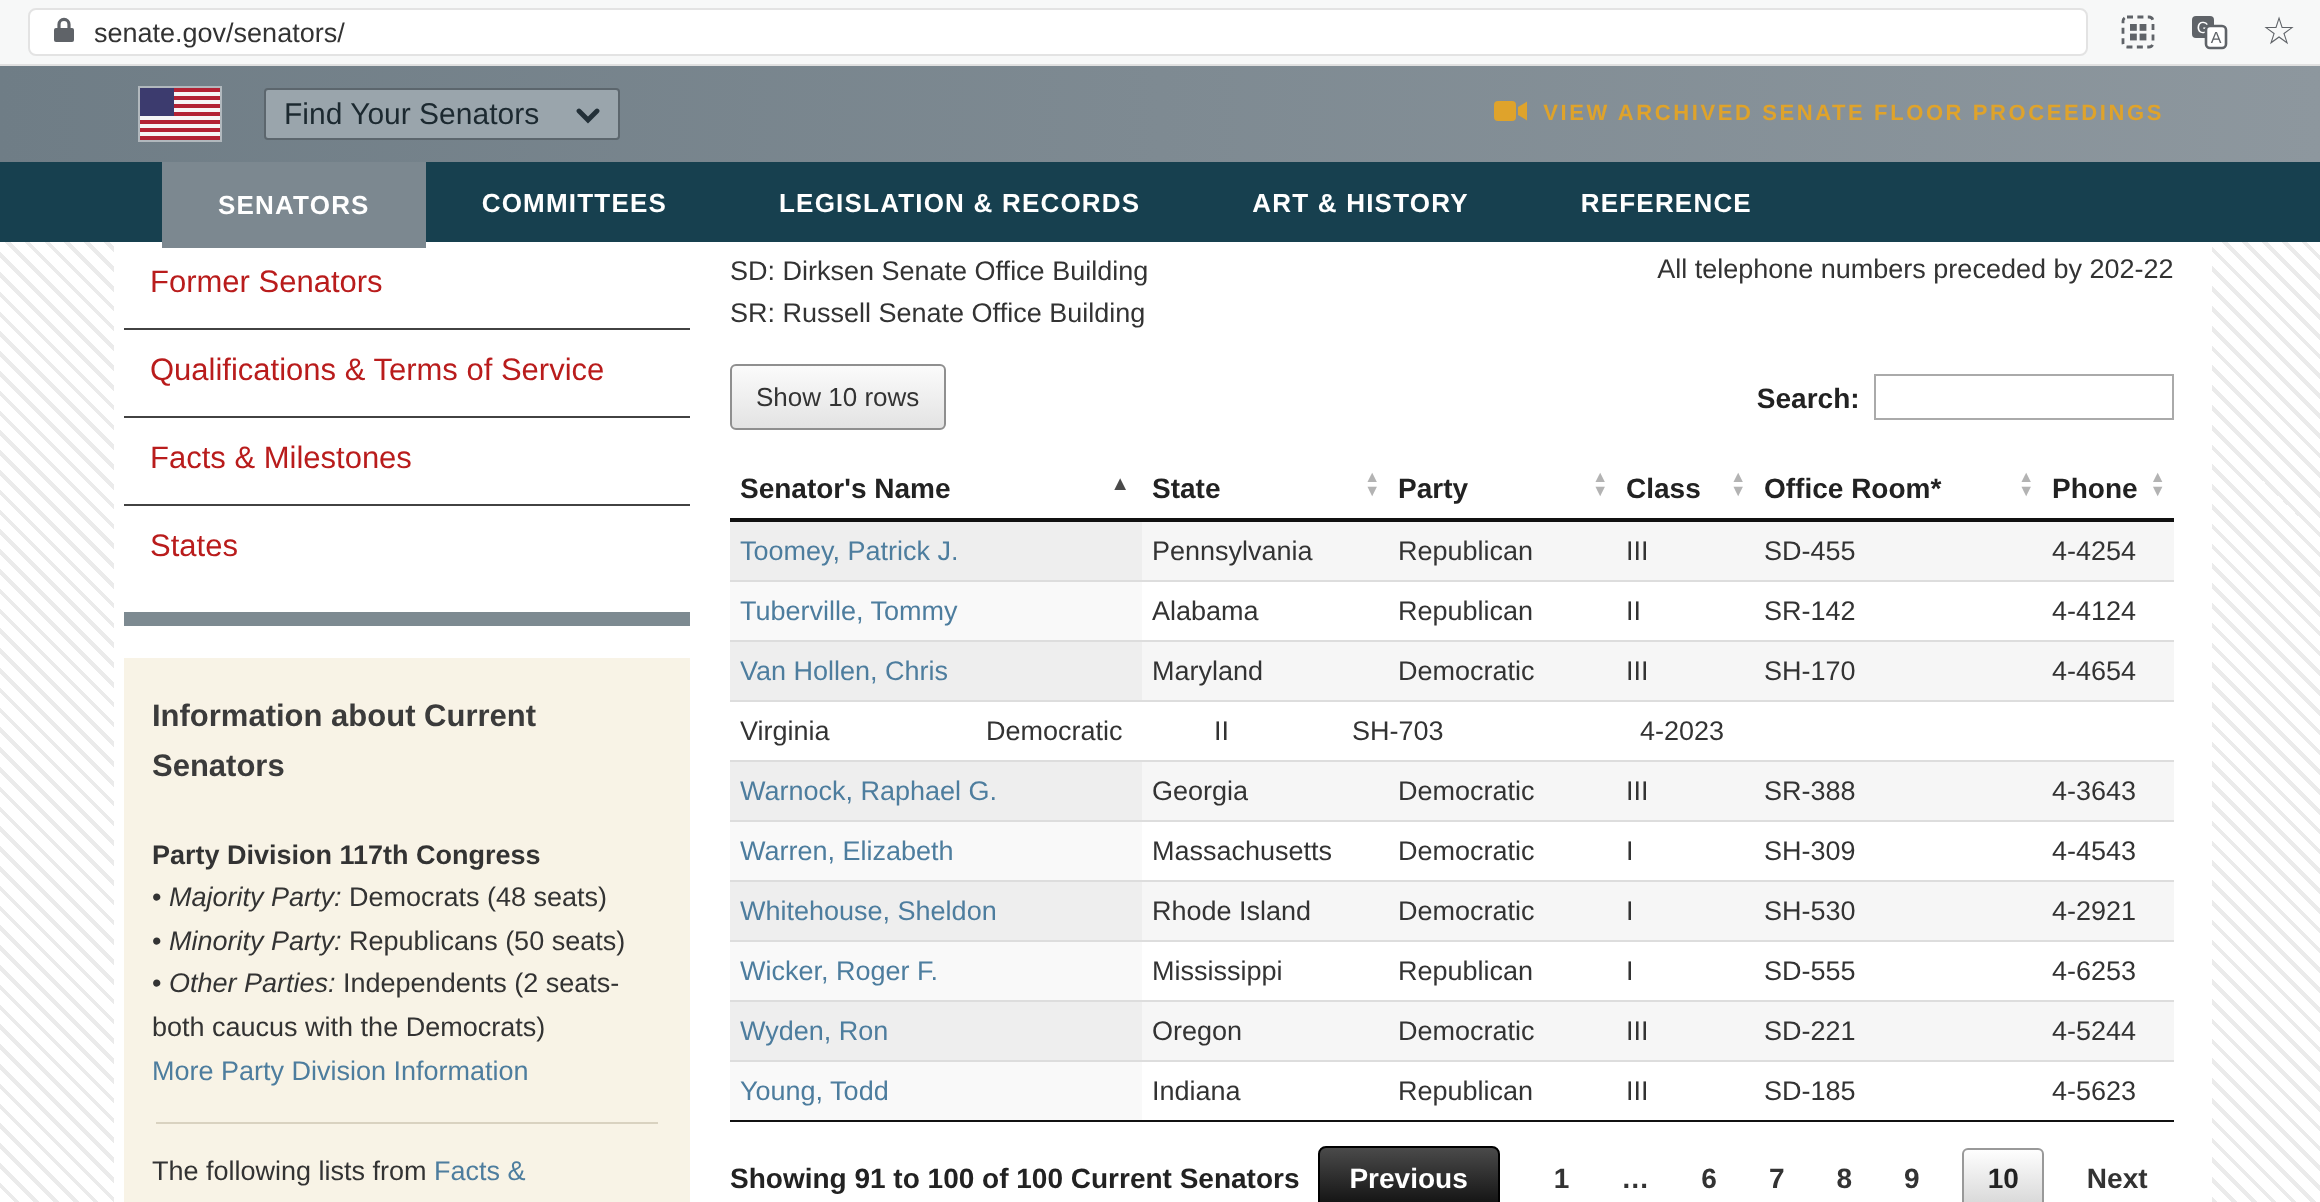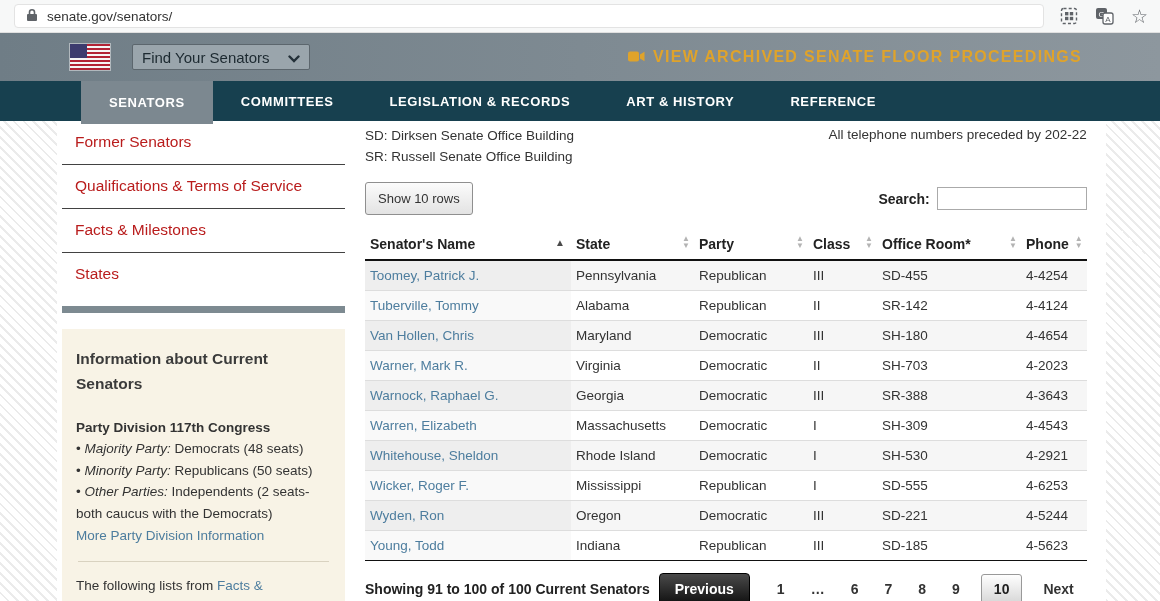--- a/index.html
+++ b/index.html
@@ -21,21 +21,21 @@
   .site-header{height:48px;background:linear-gradient(90deg,#6f7d86,#8d979e);
     display:flex;align-items:center;padding-left:70px;}
   .flag{width:40px;height:26px;position:relative;flex:0 0 auto;
     background:repeating-linear-gradient(#b22234 0 2px,#f5f5f5 2px 4px);
     box-shadow:0 0 0 1px rgba(255,255,255,.45);}
   .flag .canton{position:absolute;left:0;top:0;width:17px;height:14px;background:#3c3b6e;}
   .find-select{margin-left:22px;width:178px;height:26px;background:#9aa5ac;
     border:1px solid #5c666d;border-radius:2px;display:flex;align-items:center;
     justify-content:space-between;padding:0 9px;font-size:15px;color:#1c2930;cursor:pointer;}
   .archived-link{margin-left:auto;margin-right:78px;display:flex;align-items:center;gap:8px;
-    color:#dfa32b;font-size:16px;font-weight:bold;letter-spacing:1.3px;cursor:pointer;}
+    color:#dfa32b;font-size:11px;font-weight:bold;letter-spacing:1.3px;cursor:pointer;}
   
   .nav-bar{height:40px;background:#17404f;display:flex;padding-left:81px;position:relative;z-index:2;}
   .nav-item{display:flex;align-items:center;padding:0 28px;height:40px;
     color:#fff;font-weight:bold;font-size:13px;letter-spacing:.6px;cursor:pointer;}
   .nav-item.active{background:#7c8890;height:43px;}
   
   .page{position:relative;height:480px;
     background:repeating-linear-gradient(45deg,#ffffff 0 5px,#ebebeb 5px 7px);}
   .content{position:absolute;left:57px;top:0;width:1049px;height:480px;background:#fff;
     display:flex;overflow:hidden;}
@@ -271,26 +271,25 @@
               <div class="td c4">II</div>
               <div class="td c5">SR-142</div>
               <div class="td c6">4-4124</div>
             </div>
 
             <div class="tr">
               <div class="td c1"><span class="link">Van Hollen, Chris</span></div>
               <div class="td c2">Maryland</div>
               <div class="td c3">Democratic</div>
               <div class="td c4">III</div>
-              <div class="td c5">SH-180</div>
+              <div class="td c5">SH-170</div>
               <div class="td c6">4-4654</div>
             </div>
 
             <div class="tr">
-              <div class="td c1"><span class="link">Warner, Mark R.</span></div>
               <div class="td c2">Virginia</div>
               <div class="td c3">Democratic</div>
               <div class="td c4">II</div>
               <div class="td c5">SH-703</div>
               <div class="td c6">4-2023</div>
             </div>
 
             <div class="tr">
               <div class="td c1"><span class="link">Warnock, Raphael G.</span></div>
               <div class="td c2">Georgia</div>

